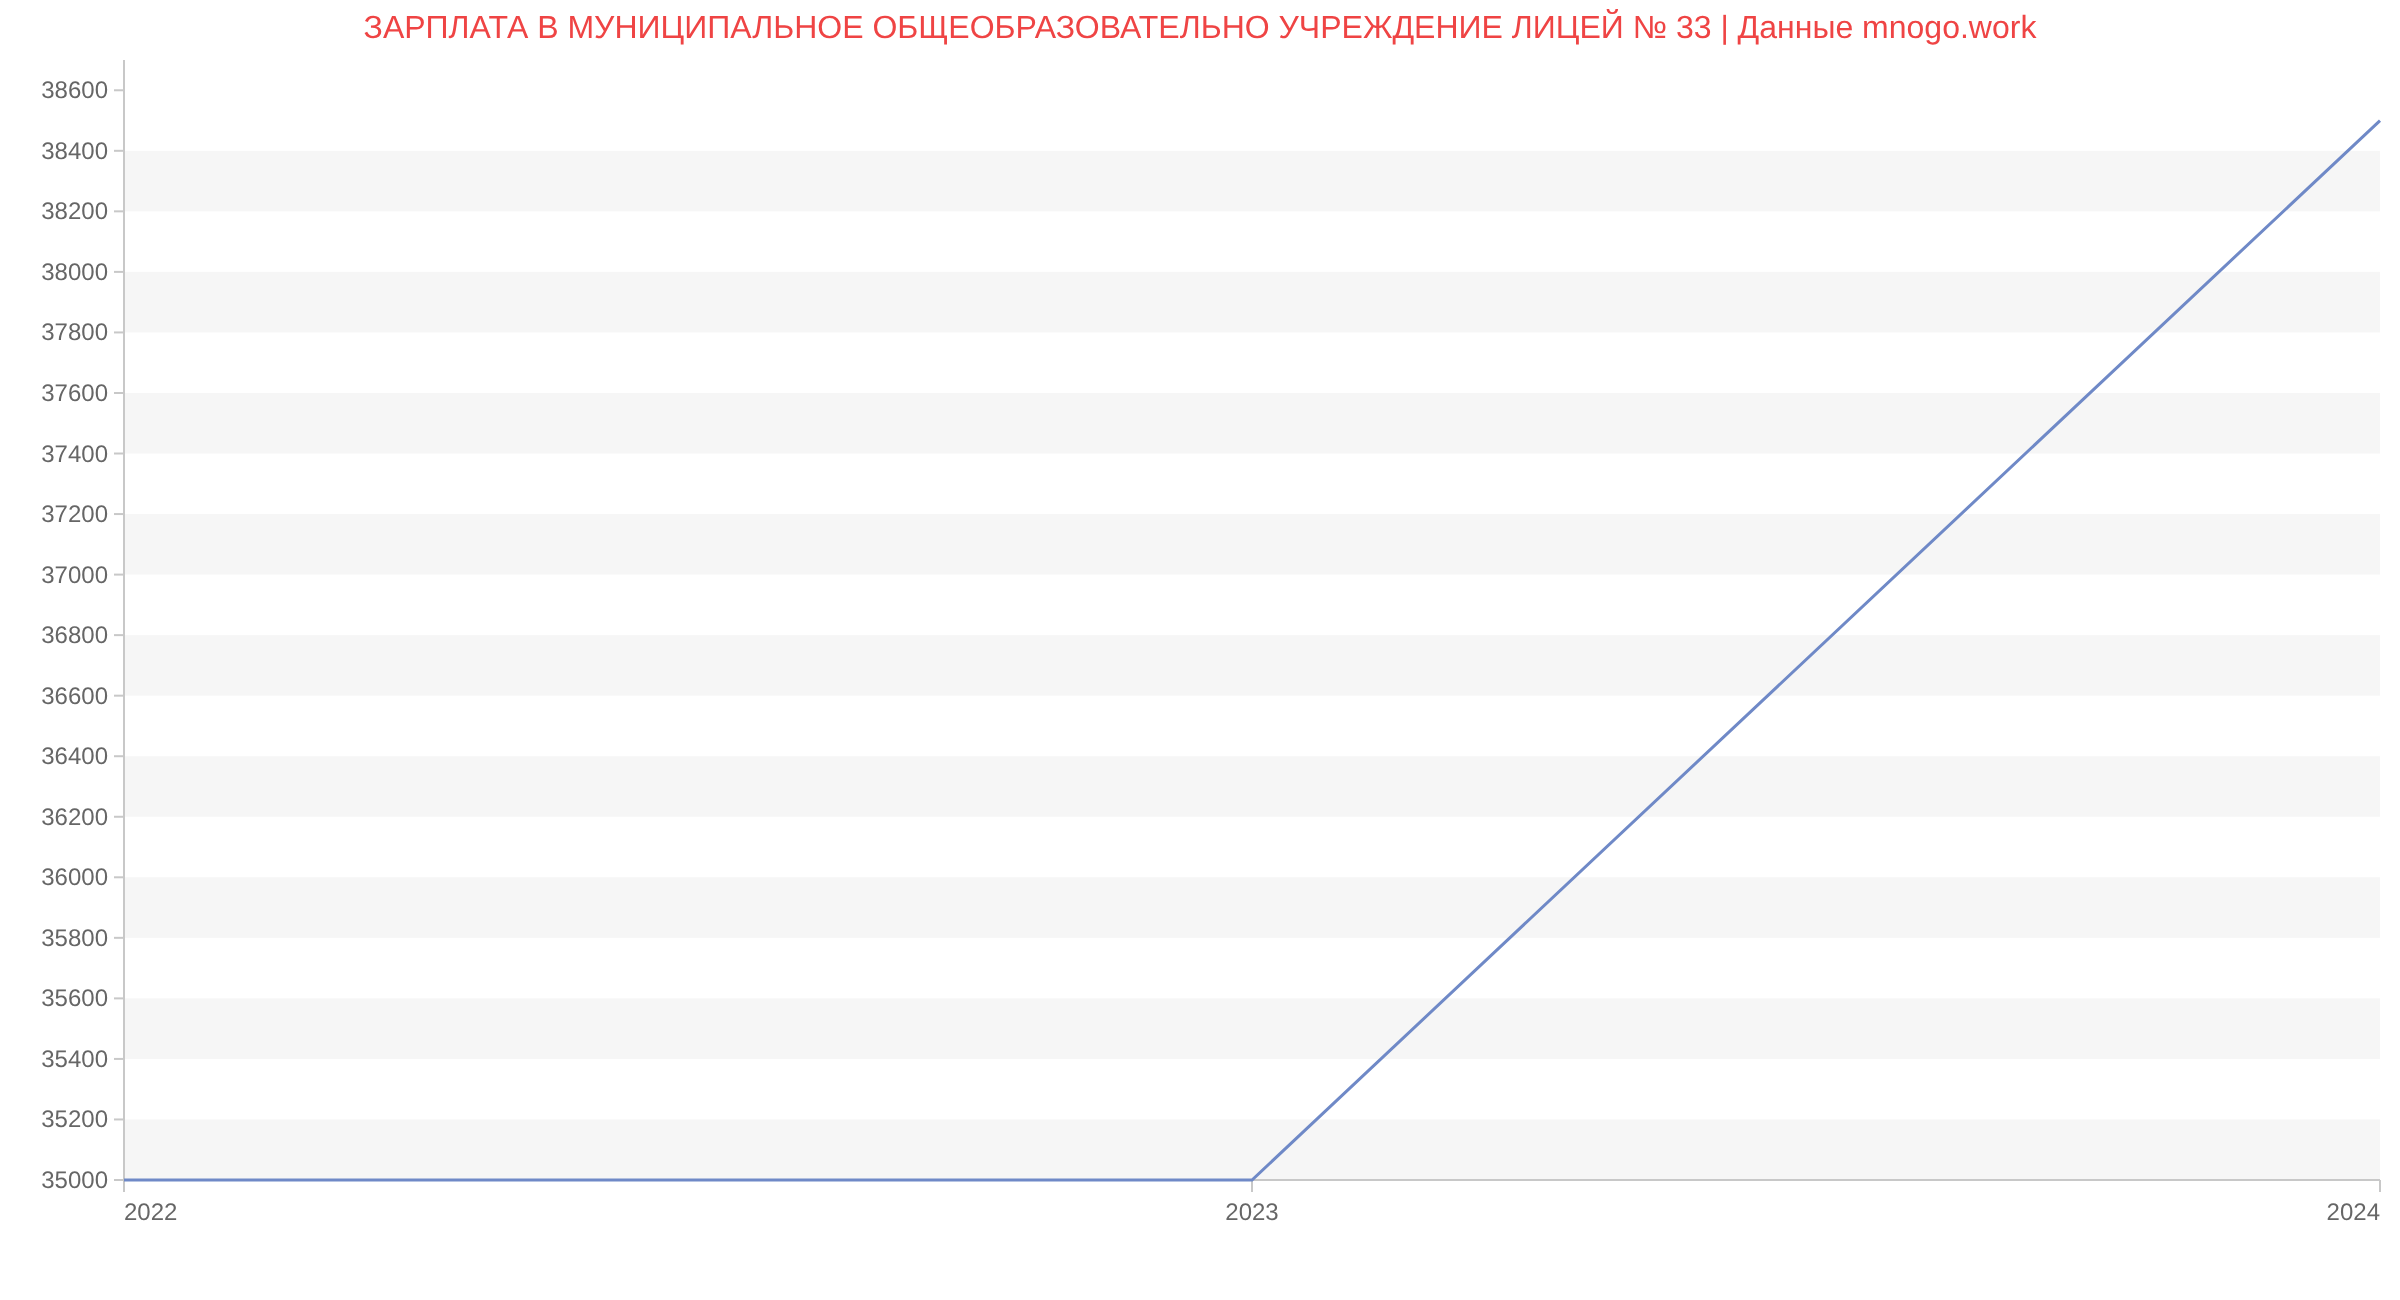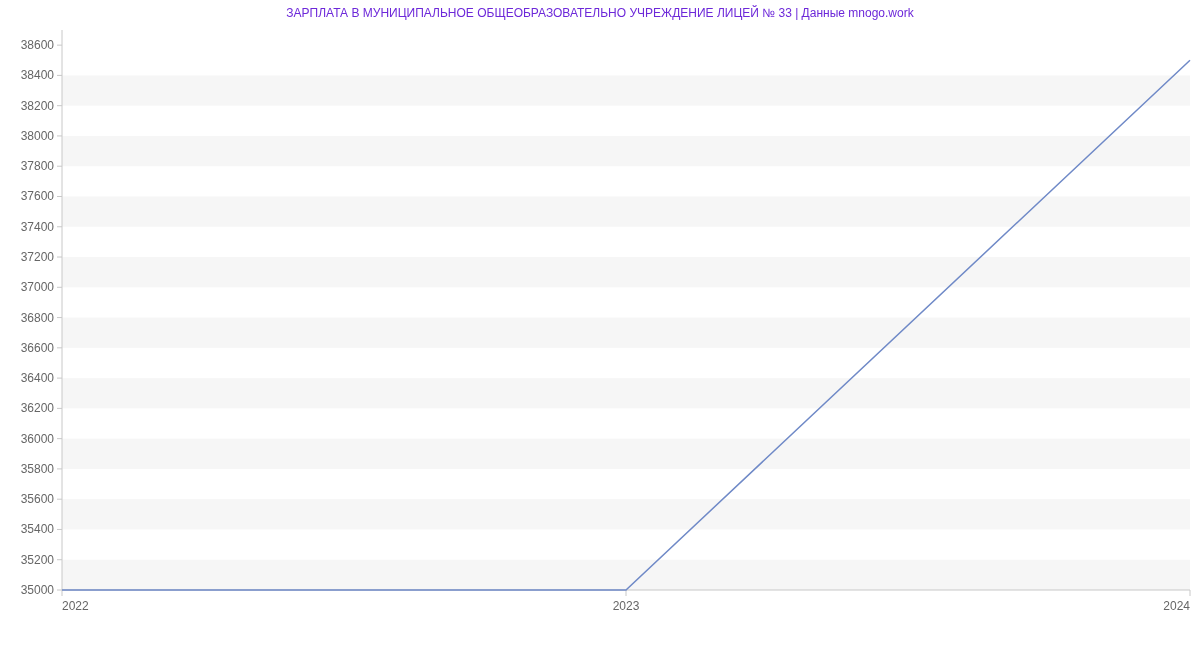--- a/index.html
+++ b/index.html
@@ -16,22 +16,22 @@
     position: relative;
     width: 1200px;
     height: 650px;
   }
   .title {
     position: absolute;
     top: 6px;
     left: 0;
     width: 1200px;
     text-align: center;
-    font-size: 12px;
-    color: #6d28d9;
+    font-size: 16px;
+    color: #ef4444;
     font-weight: 500;
   }
   svg { display: block; }
   .band { fill: #f6f6f6; }
   .axis-line { stroke: #c8c8c8; stroke-width: 1; }
   .tick-line { stroke: #c8c8c8; stroke-width: 1; }
   .series-line { stroke: #6f89c7; stroke-width: 1.5; fill: none; }
 </style>
 </head>
 <body>

